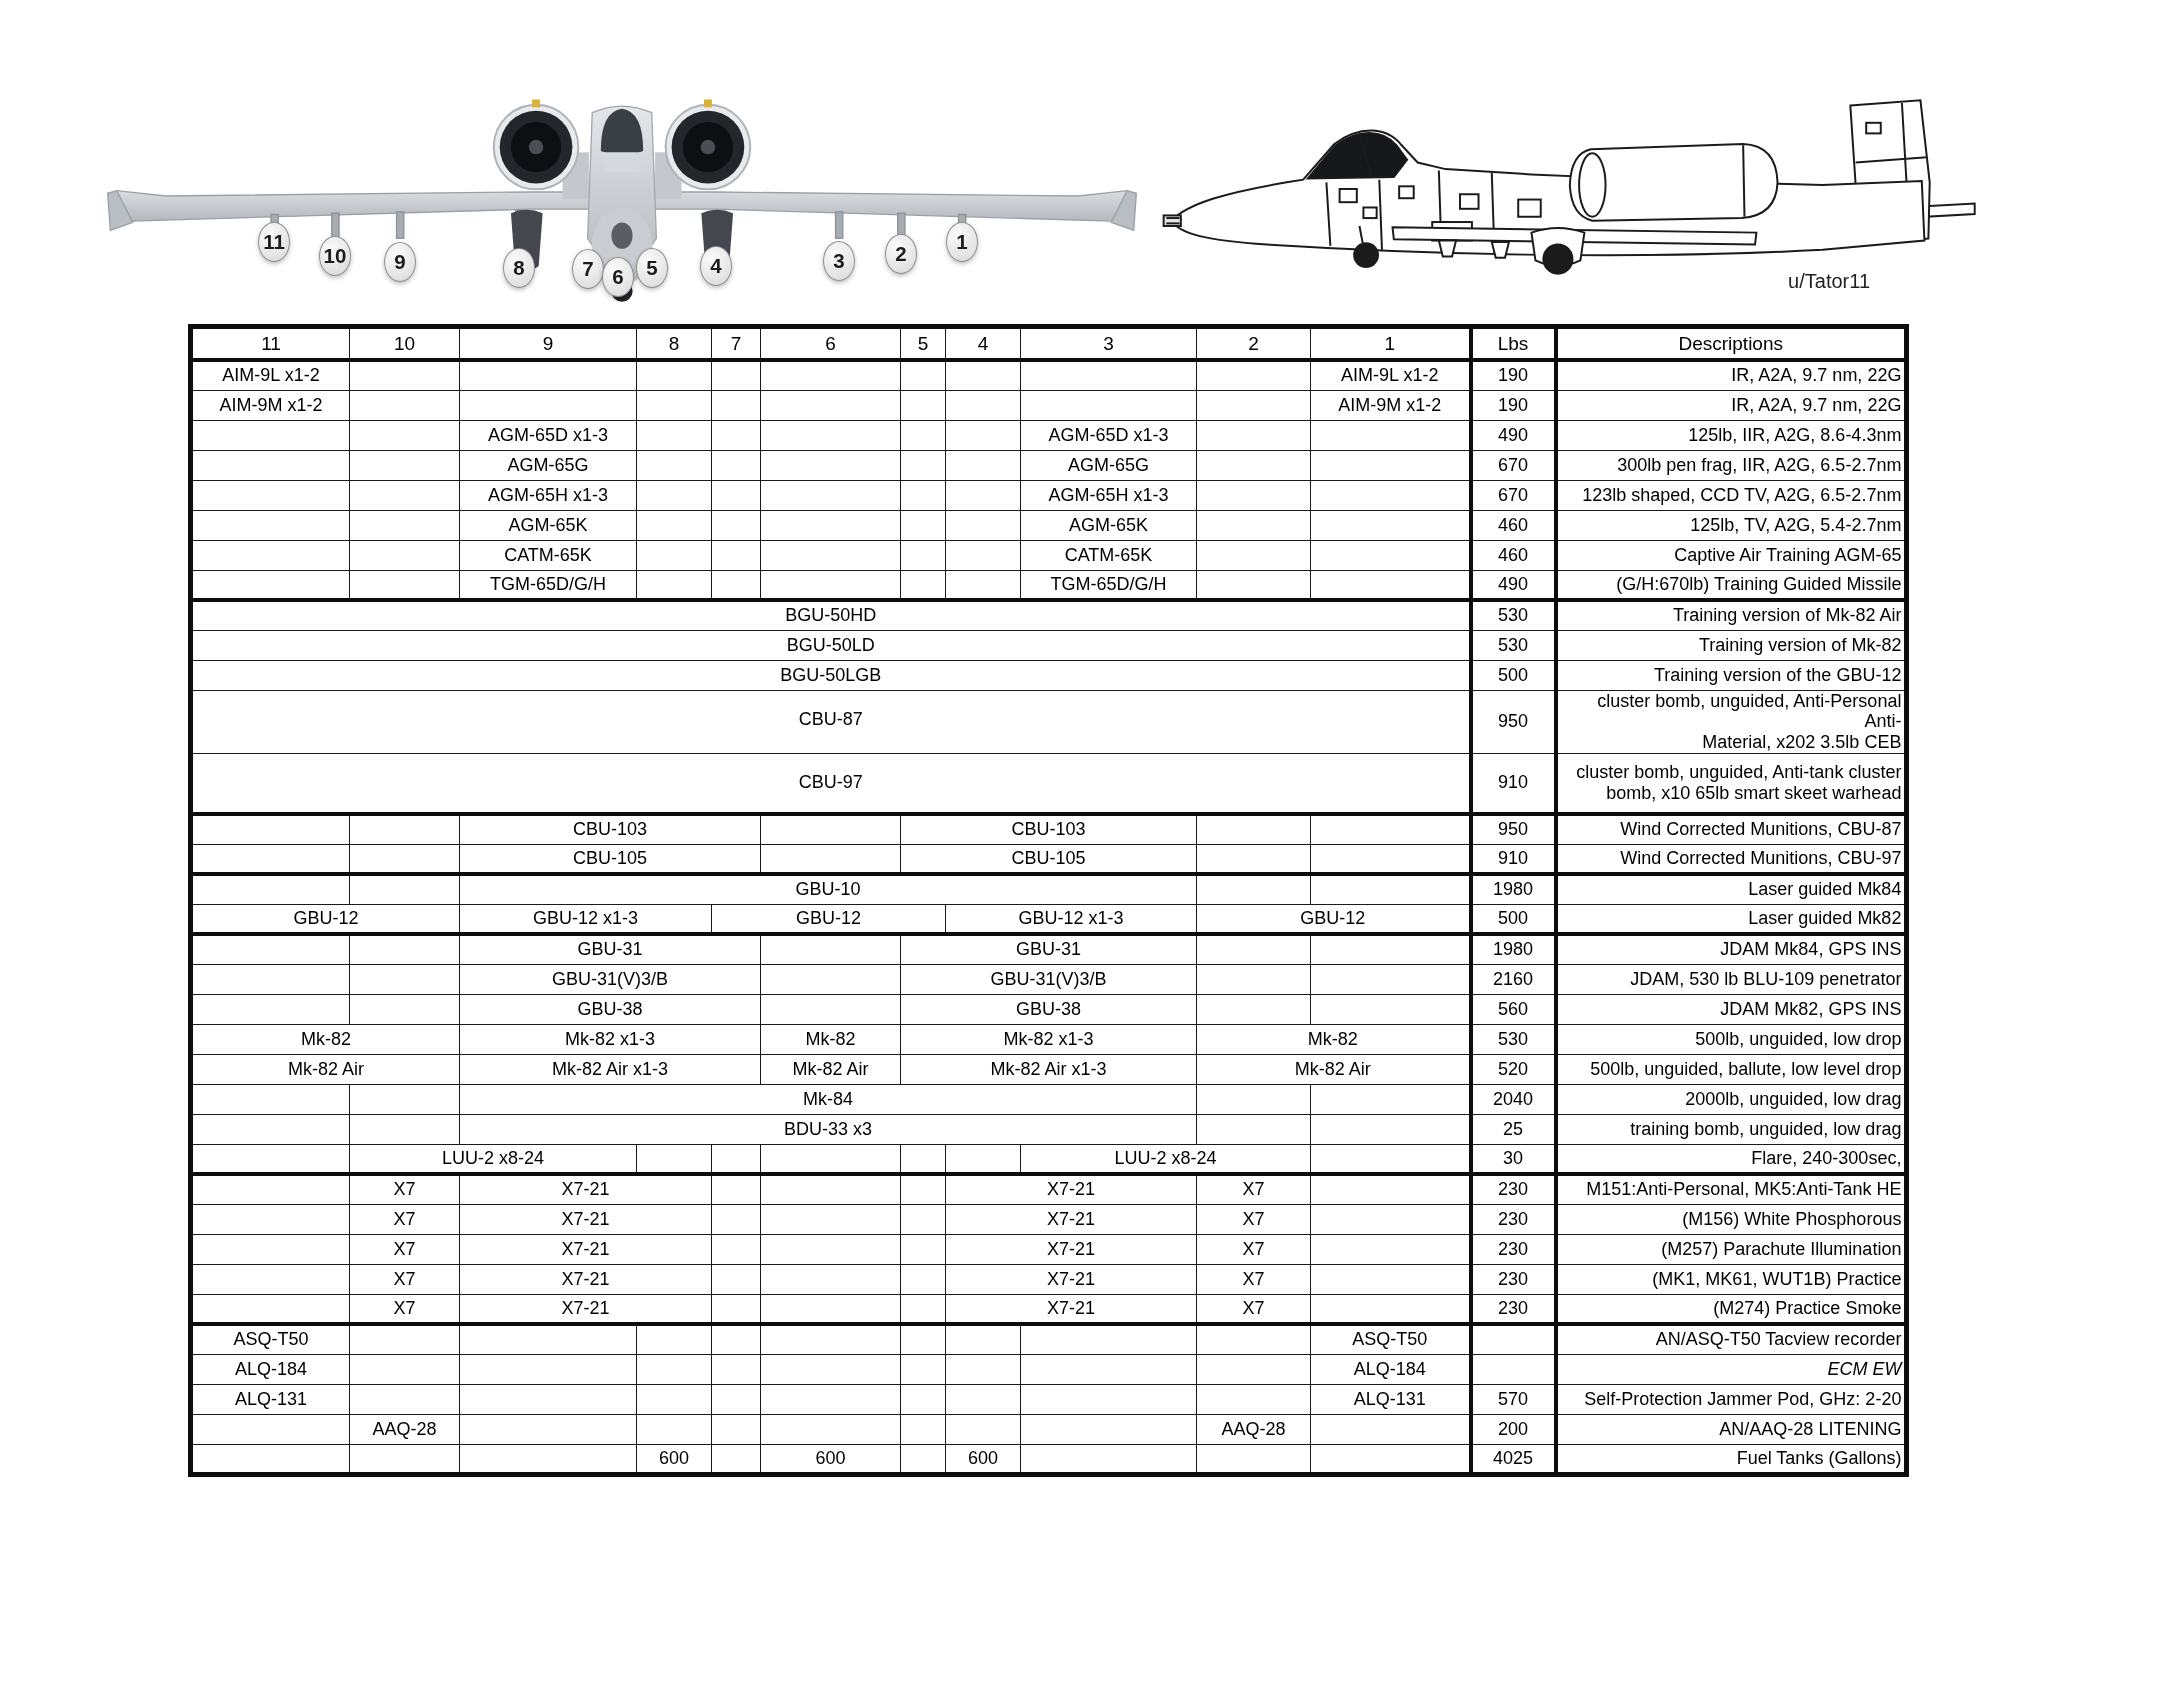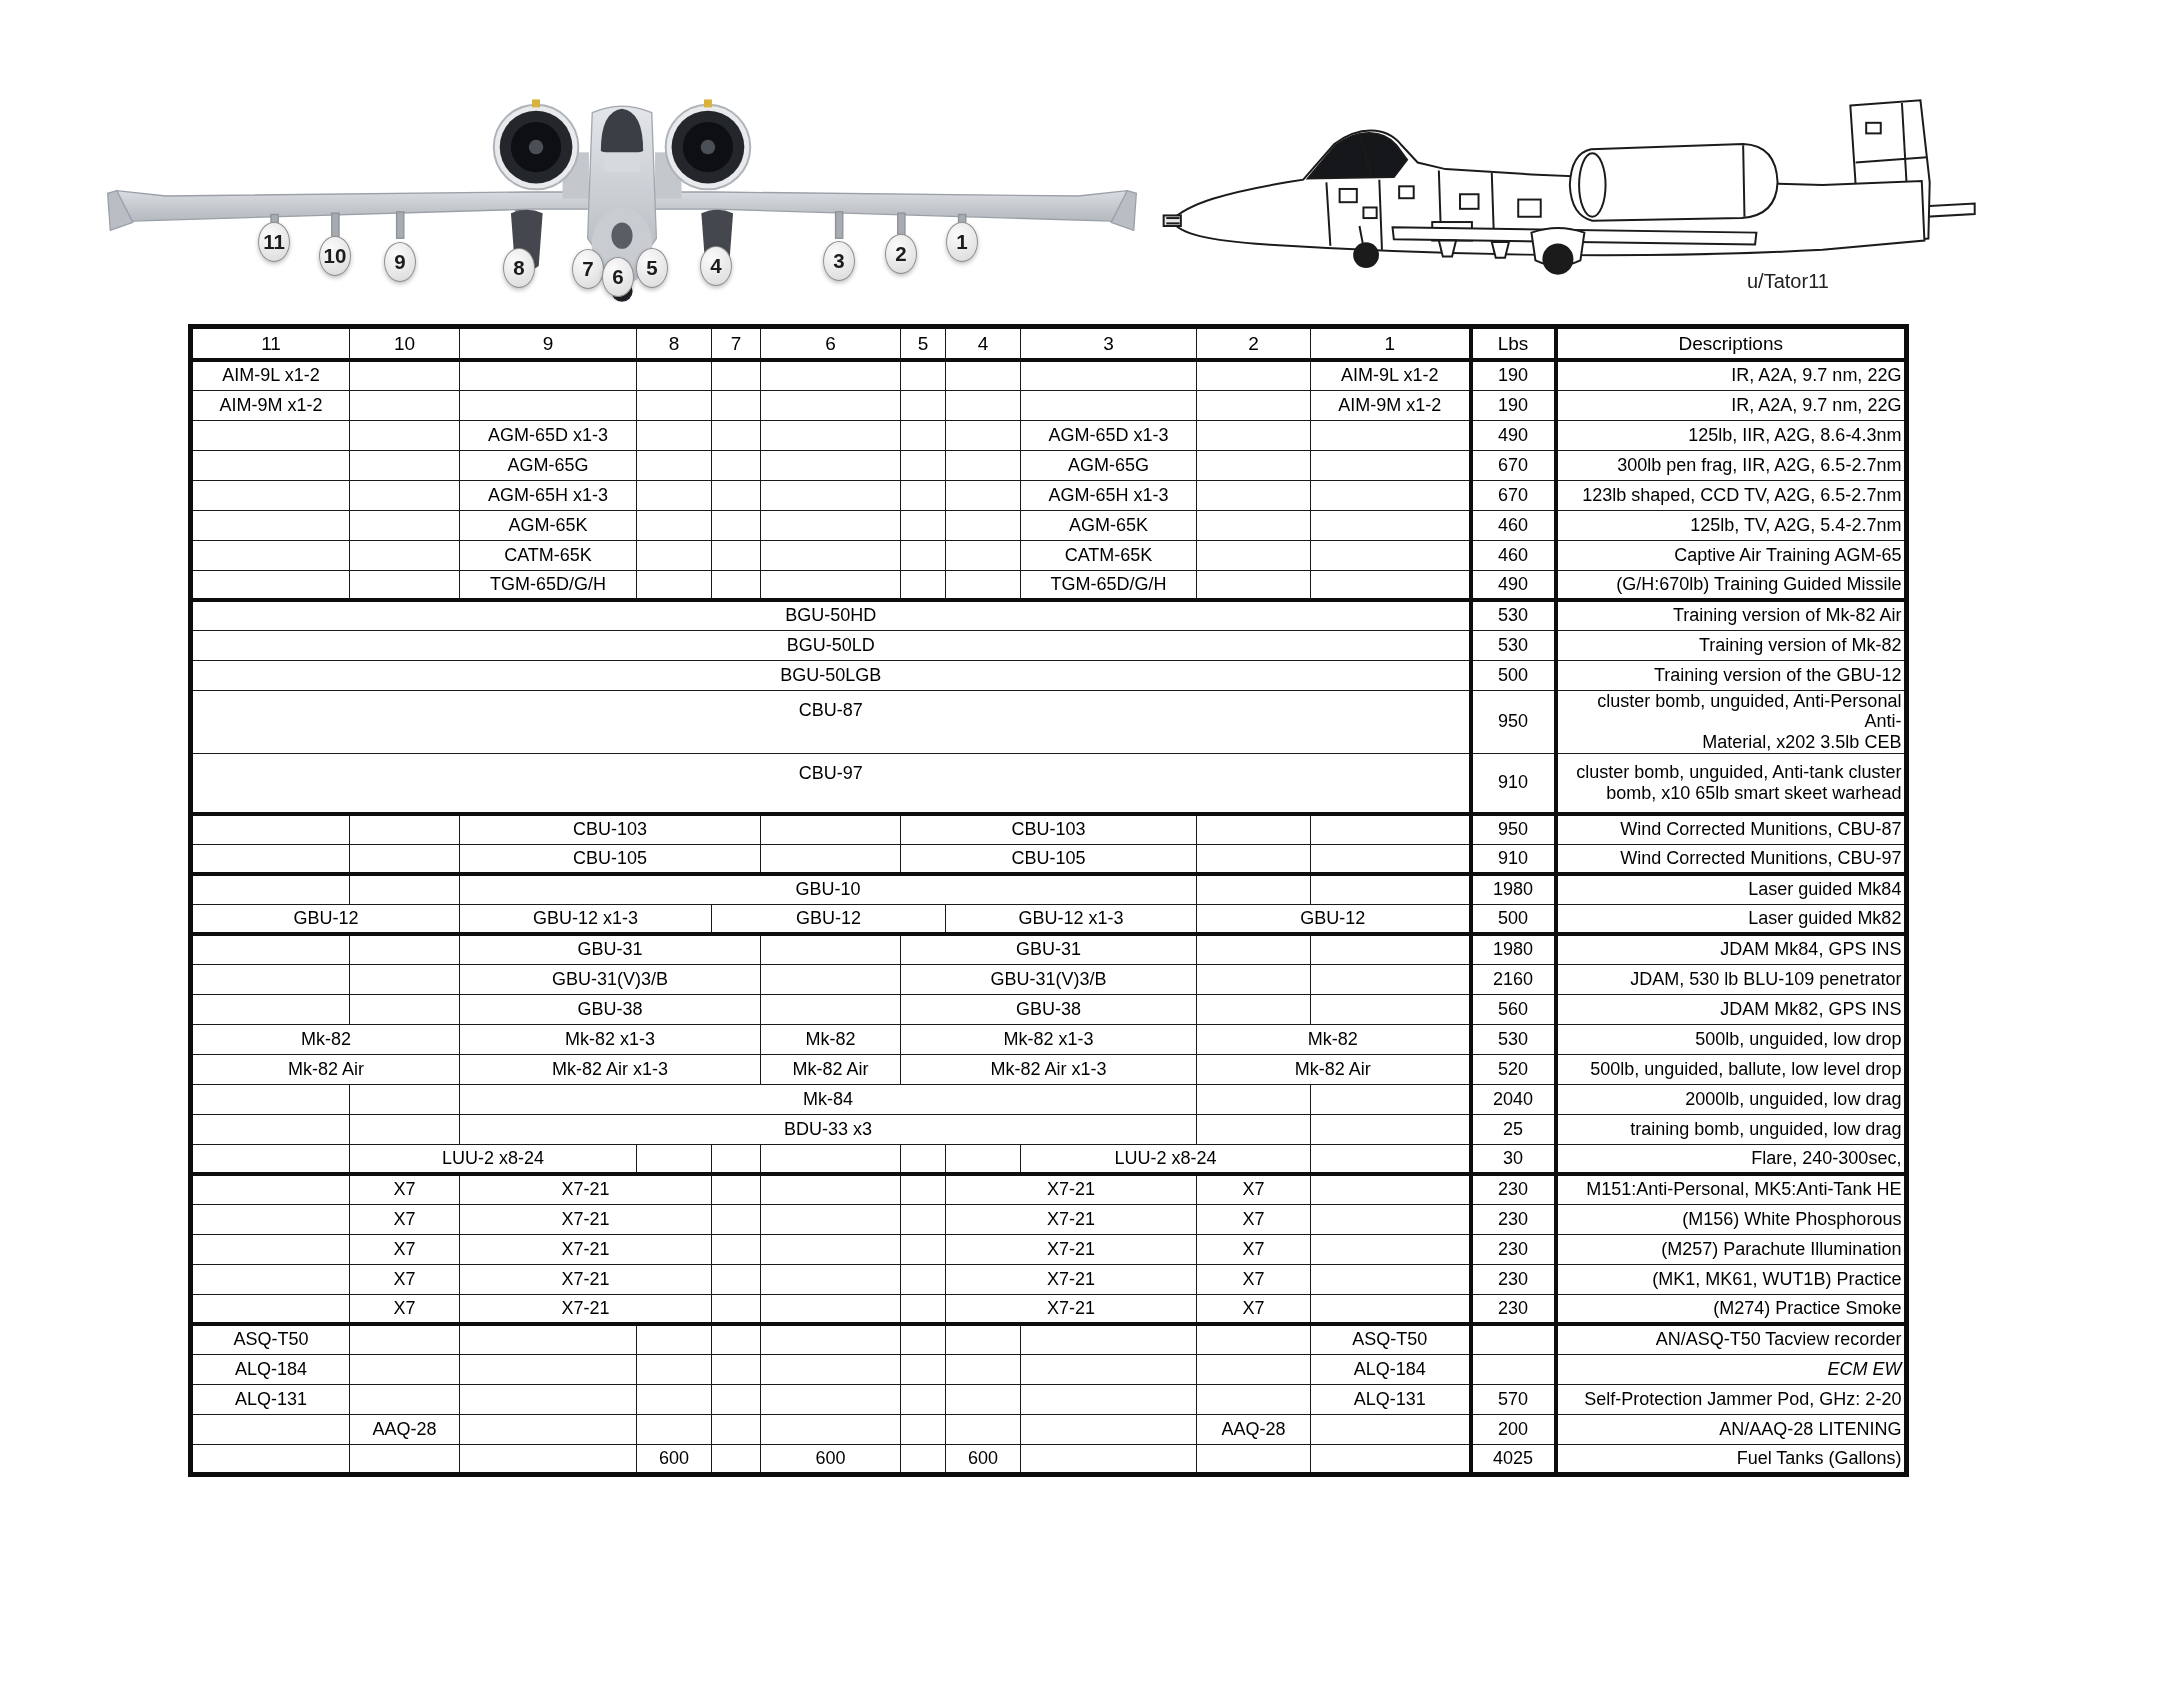--- a/index.html
+++ b/index.html
@@ -9,33 +9,33 @@
 
   
   #front-view{position:absolute;left:106px;top:73px;width:1032px;height:238px;}
   #front-view svg{position:absolute;left:0;top:0;}
   .bubble{position:absolute;width:30px;height:38px;border-radius:50%;
           background:radial-gradient(circle at 35% 30%, #fbfbfb, #d8d8d8);
           border:1.3px solid #8f8f8f;box-shadow:0 2px 4px rgba(0,0,0,.25);
           display:flex;align-items:center;justify-content:center;
           font-size:20.5px;font-weight:bold;color:#1c1c1c;transform:translate(-50%,-50%);}
   #side-view{position:absolute;left:1161px;top:83px;width:817px;height:202px;}
-  #attribution{position:absolute;left:1747px;top:270px;width:198px;text-align:left;
+  #attribution{position:absolute;left:1672px;top:270px;width:198px;text-align:right;
                font-size:20px;color:#222;}
 
   
   #loadout-table{position:absolute;left:188px;top:324px;border-collapse:collapse;
                  table-layout:fixed;border:5.3px solid #0d0d0d;}
   #loadout-table td,#loadout-table th{border:1.3px solid #1a1a1a;padding:0 2.6px;
                  text-align:center;vertical-align:middle;overflow:hidden;
                  font-size:18px;font-weight:400;line-height:1.15;}
   #loadout-table th{font-size:19px;height:29px;border-bottom:4.6px solid #0d0d0d;}
   #loadout-table tr{height:30px;}
   #loadout-table tr.tall{height:61px;}
-  #loadout-table tr.tall td.station{vertical-align:top;padding-top:9px;}
+  #loadout-table tr.tall td.station{vertical-align:top;padding-top:18px;}
   #loadout-table tr.group-end td{border-bottom:4.6px solid #0d0d0d;}
   #loadout-table td.lbs{border-left:4.6px solid #0d0d0d;border-right:4.6px solid #0d0d0d;}
   #loadout-table th.lbs-h{border-left:4.6px solid #0d0d0d;border-right:4.6px solid #0d0d0d;text-align:center;}
   #loadout-table td.desc{white-space:pre-line;text-align:right;}
   #loadout-table td.italic{font-style:italic;}
 </style>
 </head>
 <body>
 
 <div id="front-view">

